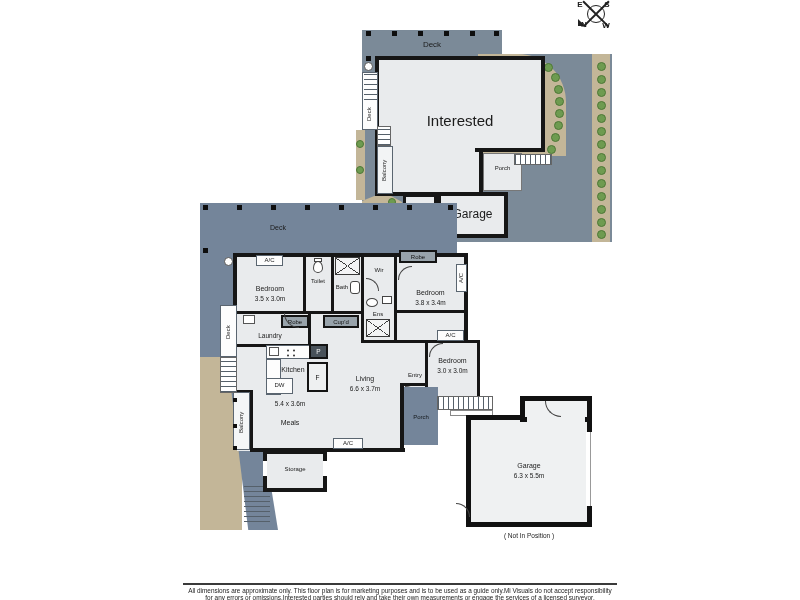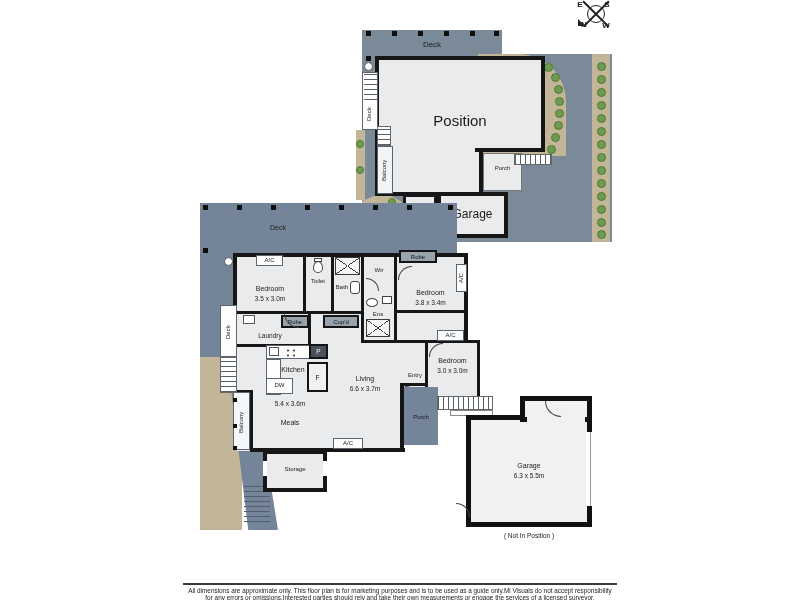--- a/index.html
+++ b/index.html
@@ -103,21 +103,21 @@
   <div class="tree" style="left:597px;top:230px;"></div>
   <div class="tree sm" style="left:356px;top:140px;"></div>
   <div class="tree sm" style="left:356px;top:166px;"></div>
   <div class="tree sm" style="left:388px;top:198px;"></div>
   <div class="tree sm" style="left:394px;top:211px;"></div>
   <div class="tree sm" style="left:368px;top:225px;"></div>
 
   <div class="abs room" style="left:375px;top:56px;width:170px;height:96px;border:4px solid #161616;"></div>
   <div class="abs room" style="left:375px;top:148px;width:108px;height:48px;border:4px solid #161616;"></div>
   <div class="abs room" style="left:381px;top:146px;width:94px;height:10px;"></div>
-  <div class="lbl" style="left:375px;top:112px;width:170px;font-size:15px;">Position</div>
+  <div class="lbl" style="left:375px;top:112px;width:170px;font-size:15px;">Interested</div>
 
   <div class="wbox" style="left:362px;top:72px;width:16px;height:58px;">
     <div class="abs hatchH" style="left:1px;top:1px;width:13px;height:26px;"></div>
     <div class="lbl lbl6 vtext" style="left:3px;top:28px;height:27px;">Deck</div>
   </div>
   <div class="wbox hatchHb" style="left:377px;top:126px;width:14px;height:20px;"></div>
   <div class="abs" style="left:364px;top:62px;width:9px;height:9px;border-radius:50%;background:#fff;border:1px solid #555;"></div>
 
   <div class="wbox" style="left:377px;top:146px;width:16px;height:48px;background:#f2f4f5;">
     <div class="lbl lbl6 vtext" style="left:3px;top:2px;height:43px;">Balcony</div>

